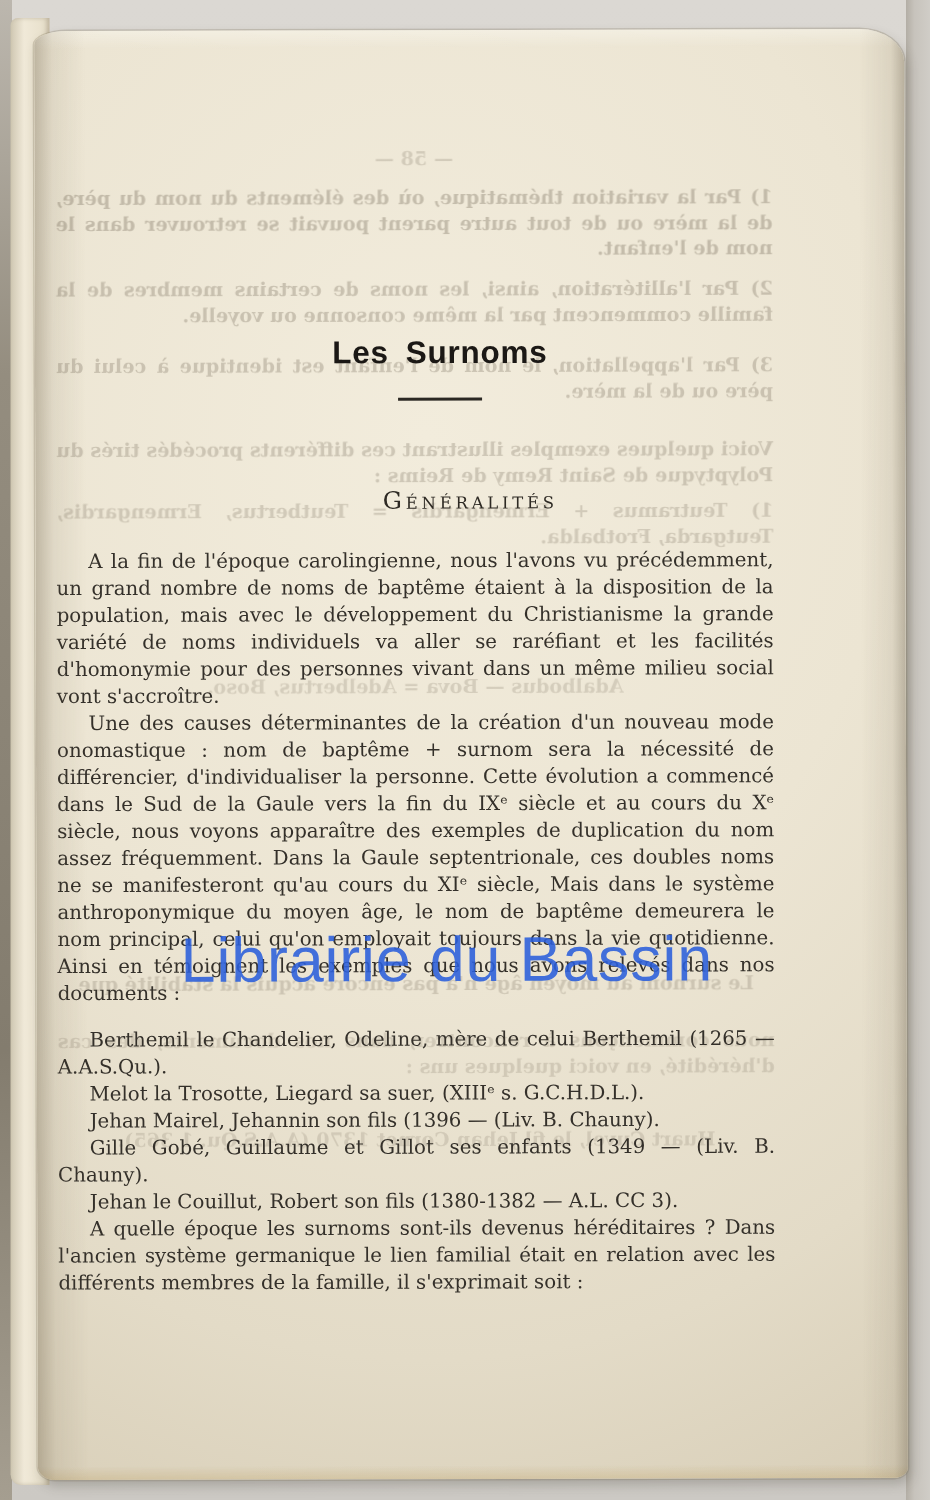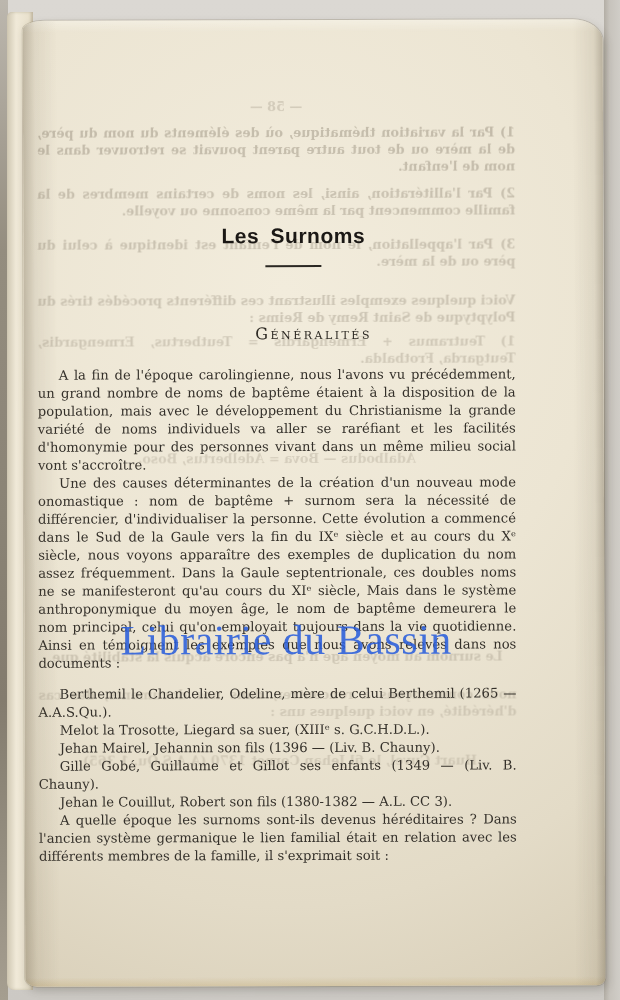--- a/index.html
+++ b/index.html
@@ -61,21 +61,21 @@
     position:absolute;left:14px;top:346px;width:478px;
     font-size:13.2px;line-height:18px;color:#34302a;text-align:justify;
   }
   .textcol p{margin:0;text-indent:1.6em;}
   .entry{margin-top:7px;}
   .entry.first{margin-top:13px;}
   .closing{margin-top:20px;}
   
   .watermark{
     position:absolute;top:596px;left:96px;white-space:nowrap;
-    font-family:Liberation Serif, serif;font-size:42px;font-weight:normal;
+    font-family:Liberation Sans, sans-serif;font-size:42px;font-weight:normal;
     letter-spacing:.5px;opacity:.88;z-index:5;
   }
   
   .ghost{
     position:absolute;left:14px;width:478px;
     font-size:12.8px;line-height:17px;font-weight:bold;color:#8b8170;
     transform:scaleX(-1);filter:blur(.5px);text-align:justify;pointer-events:none;
   }
   .g-center{text-align:center;}
   .g0{top:78px;opacity:.28;}

